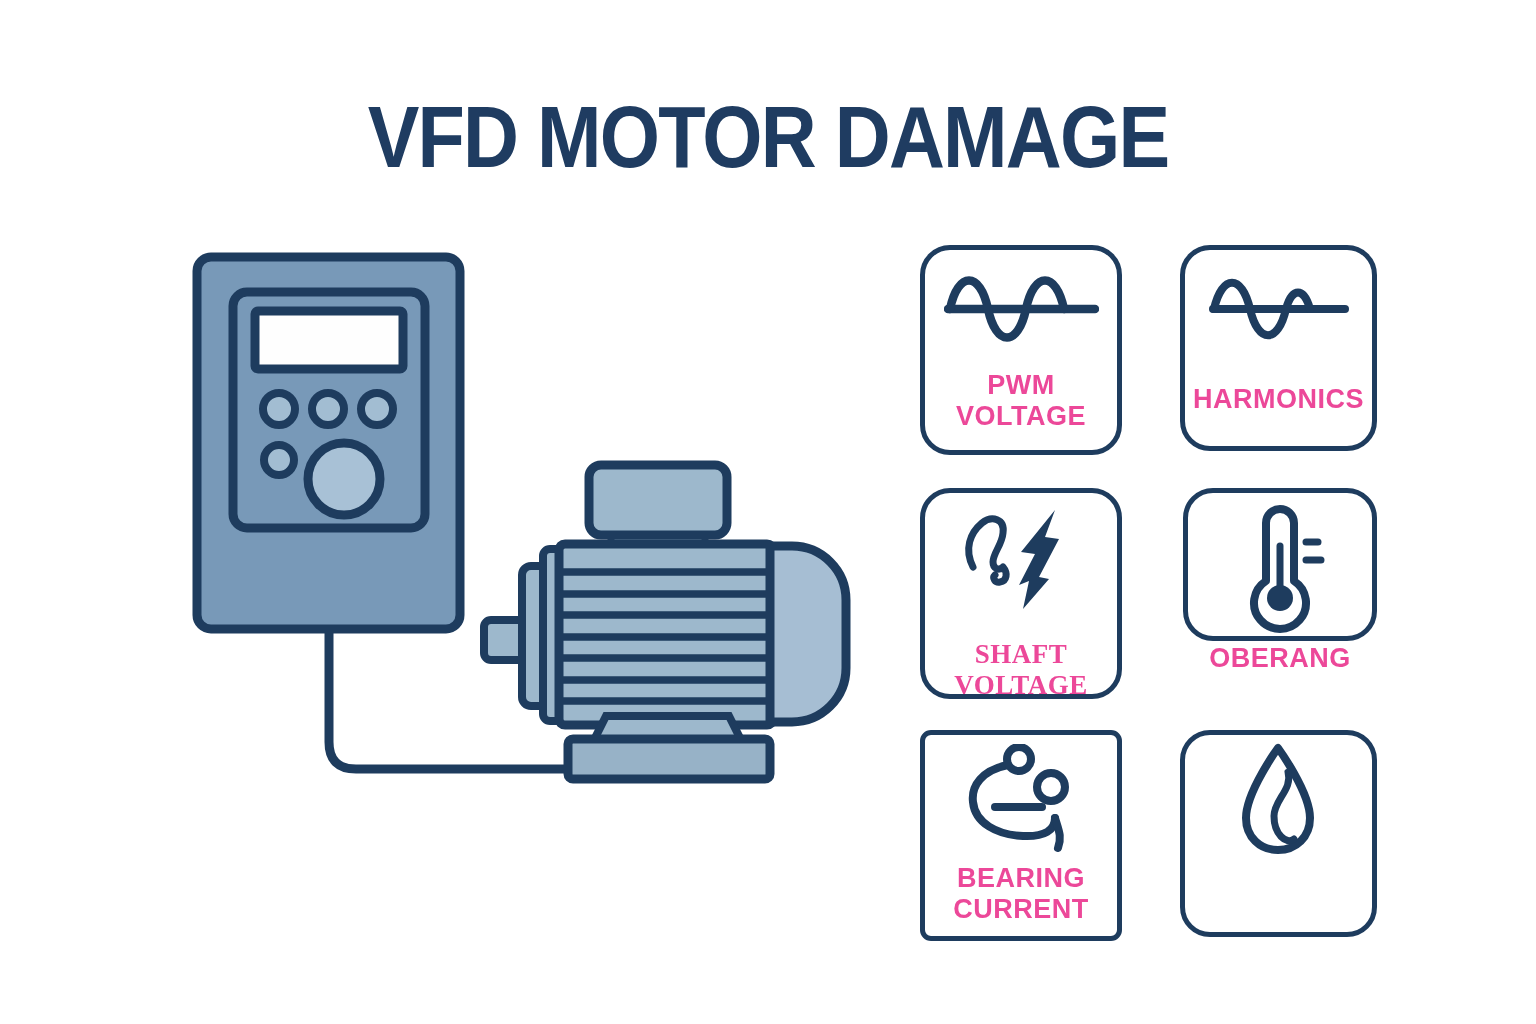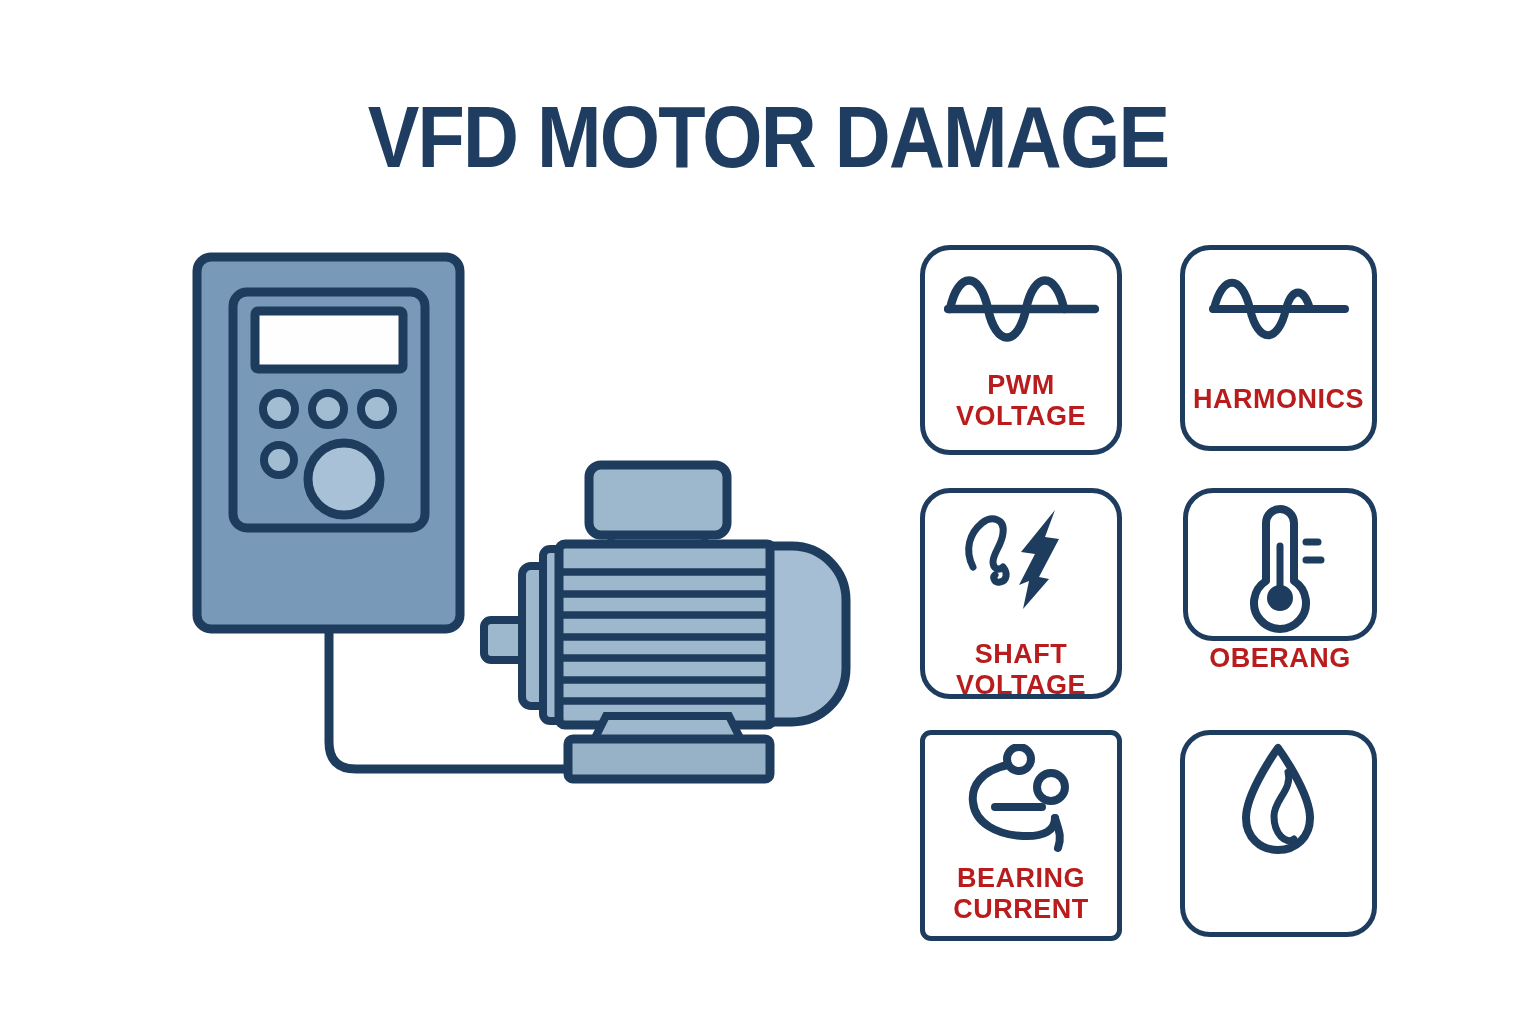--- a/index.html
+++ b/index.html
@@ -21,21 +21,21 @@
     border:5px solid #1e3c5e; border-radius:30px; background:#fff;
     display:flex; flex-direction:column; align-items:center;
   }
   .card-icon {
     width:100%; display:flex; align-items:center; justify-content:center;
     flex:none;
   }
   .card-label {
     flex:1; width:100%;
     display:flex; flex-direction:column; align-items:center; justify-content:center;
-    text-align:center; color:#b91c1c; font-weight:bold;
+    text-align:center; color:#ec4899; font-weight:bold;
     font-size:27px; line-height:1.14; letter-spacing:0.5px;
     padding-bottom:16px;
   }
   .card-label span { display:block; }
   .icon-stroke { stroke:#1e3c5e; fill:none; stroke-linecap:round; stroke-linejoin:round; }
   .icon-fill   { fill:#1e3c5e; stroke:none; }
 </style>
 </head>
 <body>
 
@@ -91,21 +91,21 @@
         <path class="icon-stroke" stroke-width="8" d="M4,39 H136"></path>
         <path class="icon-stroke" stroke-width="8" d="M5,39 C13,4 33,4 41,39 C49,74 69,74 77,39 C83,17 95,17 101,39"></path>
       </svg>
     </div>
     <div class="card-label">
       <span>HARMONICS</span>
       <span></span>
     </div>
   </div>
 
-  <div class="card" style="left:920px; top:488px; width:202px; height:211px;">
+  <div class="card" style="left:920px; top:488px; width:202px; height:211px;font-family:Liberation Serif, serif;">
     <div class="card-icon" style="height:146px;">
       <svg width="120" height="118" viewBox="0 0 120 118">
         <path class="icon-stroke" stroke-width="7" d="M12,60 C3,42 9,26 21,16 C31,8 44,12 42,26 C41,38 32,46 32,55 C32,62 38,64 42,60 C47,66 46,74 39,75 C34,76 31,71 34,68"></path>
         <path class="icon-fill" d="M94,3 L60,45 L74,47 L58,78 L68,74 L62,102 L88,72 L78,70 L98,32 L84,30 Z"></path>
       </svg>
     </div>
     <div class="card-label">
       <span>SHAFT</span>
       <span>VOLTAGE</span>
     </div>

